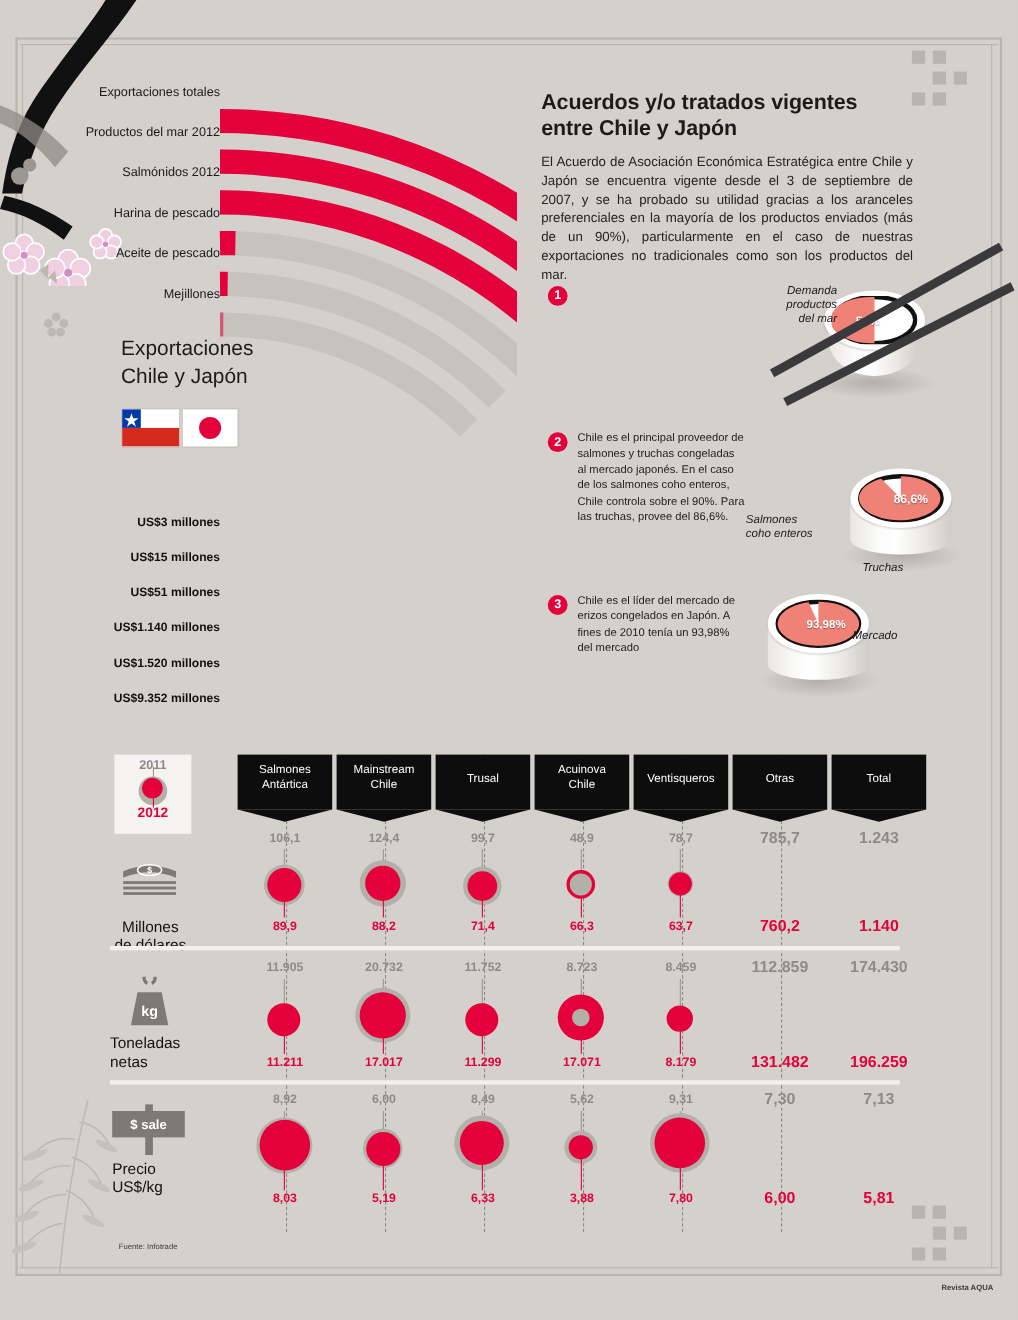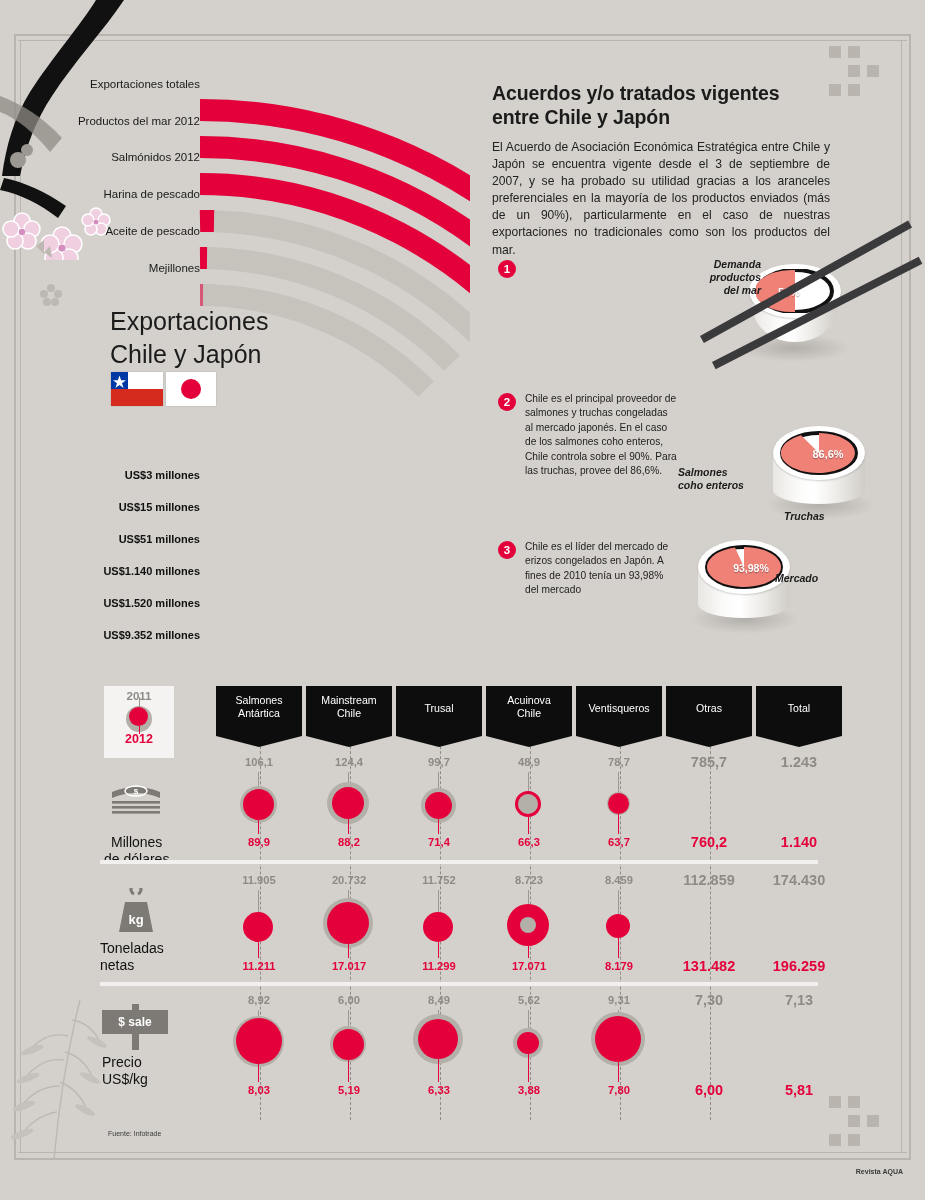--- a/index.html
+++ b/index.html
@@ -72,21 +72,21 @@
     position: absolute; border-radius: 50%;
     background: #ffffff;
     box-shadow: 0 1px 2px rgba(0,0,0,.18);
   }
   .cyl .pct {
     position: absolute; width: 100%; text-align: center;
     color: #fff; font-weight: bold; font-size: 11px;
     text-shadow: 0 1px 1px rgba(0,0,0,.35);
   }
   .cyl-label {
-    position: absolute; font-style: italic; font-weight: bold;
+    position: absolute; font-style: italic; font-weight: normal;
     font-size: 10.5px; color: #1a1a1a; line-height: 1.25; white-space: nowrap;
   }
 
   
   .chop { position: absolute; background: #3a3a3c; transform-origin: 0 0; }
 
   
   .tbl-title {
     position: absolute; left: 86px; top: 647px;
     font-size: 17.5px; color: #1b1b1b; letter-spacing: -0.2px;
@@ -274,21 +274,21 @@
     <div class="radial-labels">
       <div class="vlabel" style="top:414px;">US$3 millones</div>
       <div class="vlabel" style="top:446px;">US$15 millones</div>
       <div class="vlabel" style="top:478px;">US$51 millones</div>
       <div class="vlabel" style="top:510px;">US$1.140 millones</div>
       <div class="vlabel" style="top:542px;">US$1.520 millones</div>
       <div class="vlabel" style="top:574px;">US$9.352 millones</div>
     </div>
   </div>
 
-  <div style="position:absolute;left:110px;top:305px;font-size:25px;color:#1b1b1b;line-height:1.32;">
+  <div style="position:absolute;left:110px;top:305px;font-size:19px;color:#1b1b1b;line-height:1.32;">
     <div>Exportaciones</div>
     <div>Chile y Japón</div>
   </div>
 
   <svg class="flag" style="left:111px;top:372px;width:52px;height:34px;" viewBox="0 0 52 34">
     <rect x="0" y="0" width="52" height="34" fill="#fff"></rect>
     <rect x="0" y="17" width="52" height="17" fill="#d52b1e"></rect>
     <rect x="0" y="0" width="17" height="17" fill="#0039a6"></rect>
     <polygon fill="#fff" points="8.5,3.6 10.1,8.3 15,8.3 11,11.2 12.6,15.9 8.5,13 4.4,15.9 6,11.2 2,8.3 6.9,8.3"></polygon>
   </svg>

